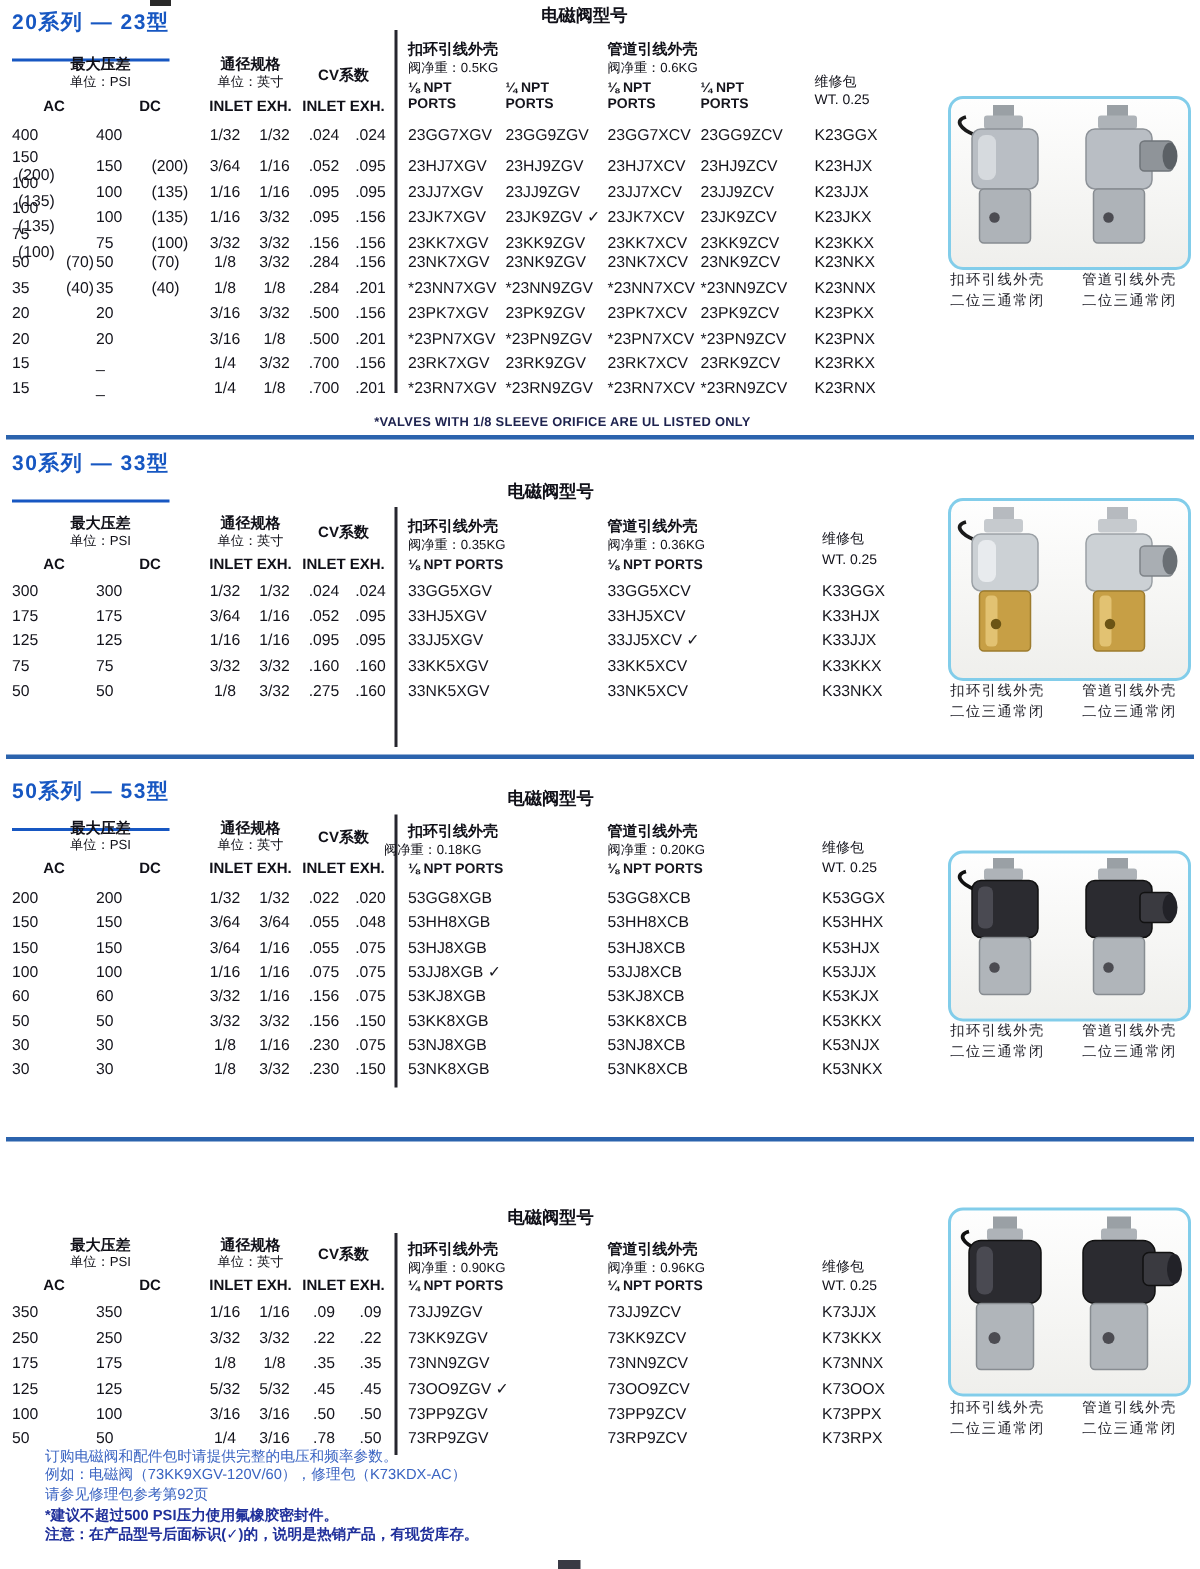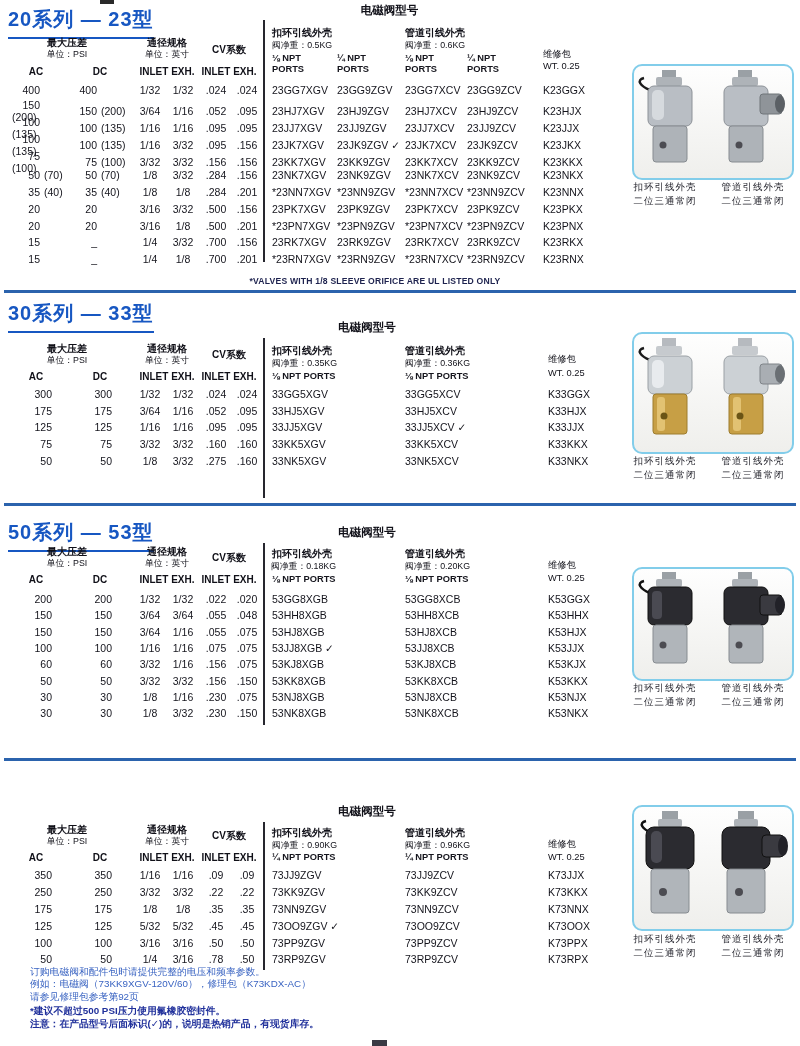--- a/index.html
+++ b/index.html
@@ -1,42 +1,42 @@
 <!DOCTYPE html>
 <html><head>
 <meta charset="utf-8">
 <style>
   html,body{margin:0;padding:0;background:#fff;}
   body{width:800px;height:1046px;position:relative;overflow:hidden;
        font-family:"Liberation Sans","DejaVu Sans",sans-serif;color:#15151d;}
   .abs{position:absolute;white-space:nowrap;}
   .sec{position:absolute;left:0;width:800px;}
-  .title{font-size:20px;font-weight:bold;color:#1757c2;border-bottom:2.5px solid #1757c2;
-         padding-bottom:4px;display:inline-block;letter-spacing:1px;}
+  .title{font-size:14px;font-weight:bold;color:#1757c2;border-bottom:2.5px solid #1757c2;
+         padding-bottom:15px;display:inline-block;letter-spacing:1px;}
   .model-hdr{font-size:11.5px;font-weight:bold;color:#101018;text-align:center;}
   .vdiv{position:absolute;width:1.5px;background:#26262e;}
   .hr{position:absolute;left:4px;width:792px;height:3px;background:#2b63ad;}
   .h-cn{font-size:10px;font-weight:bold;color:#101018;}
   .h-sub{font-size:8.8px;color:#101018;}
   .h-en{font-size:10px;font-weight:bold;color:#101018;}
   .ctr{text-align:center;}
   .port{font-size:9.3px;font-weight:bold;line-height:10.5px;width:50px;white-space:normal;}
   .port.w{width:120px;white-space:nowrap;}
   .kith{font-size:9.3px;color:#101018;}
   
   .rows{position:absolute;left:8px;}
   .trow{display:grid;align-items:center;}
   .s1 .trow{grid-template-columns:56px 68px 36px 30px 36px 26px 77px 68px 62px 76px 60px;height:16.9px;}
   .sN .trow{grid-template-columns:56px 68px 36px 30px 36px 26px 145px 143px 60px;}
   .s2 .trow{height:16.6px;} .s3 .trow{height:16.3px;} .s4 .trow{height:16.8px;}
   .trow .c{font-size:10.5px;color:#14141c;}
   .trow .c2,.trow .c3,.trow .c4,.trow .c5{text-align:center;}
   .trow .cmodel{padding-left:12px;}
   .trow .cmodel+.cmodel{padding-left:0;}
-  .num{display:inline-block;width:32px;text-align:right;}
+  .num{display:inline-block;width:32px;}
   .c1 .num{width:33px;}
   .sN .c0 .num{width:44px;} .sN .c1 .num{width:48px;}
   .par{margin-left:4px;}
   .footnote{font-size:8.6px;font-weight:bold;color:#1d224e;letter-spacing:.2px;}
   
   .photo{position:absolute;border:2px solid #82cdea;border-radius:10px;
          background:linear-gradient(#fefefe,#efefec);}
   .caps{position:absolute;display:flex;width:170px;left:624px;justify-content:space-between;}
   .cap{width:82px;text-align:center;font-size:9.5px;color:#1b1b24;line-height:13.5px;letter-spacing:1px;white-space:normal;}
   
@@ -377,21 +377,21 @@
   <div class="abs h-sub ctr" style="left:8px;top:53px;width:118px">单位：PSI</div>
   <div class="abs h-en ctr" style="left:8px;top:69px;width:56px">AC</div>
   <div class="abs h-en ctr" style="left:64px;top:69px;width:72px">DC</div>
   <div class="abs h-cn ctr" style="left:134px;top:40px;width:66px">通径规格</div>
   <div class="abs h-sub ctr" style="left:134px;top:53px;width:66px">单位：英寸</div>
   <div class="abs h-en ctr" style="left:134px;top:69px;width:66px">INLET EXH.</div>
   <div class="abs h-cn ctr" style="left:198px;top:46px;width:62px">CV系数</div>
   <div class="abs h-en ctr" style="left:198px;top:69px;width:62px">INLET EXH.</div>
 
   <div class="abs h-cn" style="left:272px;top:42px"><span>扣环引线外壳</span></div>
-  <div class="abs h-sub" style="left:271px;top:56px">阀净重：0.18KG</div>
+  <div class="abs h-sub" style="left:256px;top:56px">阀净重：0.18KG</div>
   <div class="abs port w" style="left:272px;top:69px">⅛ NPT PORTS</div>
   <div class="abs h-cn" style="left:405px;top:42px"><span>管道引线外壳</span></div>
   <div class="abs h-sub" style="left:405px;top:56px">阀净重：0.20KG</div>
   <div class="abs port w" style="left:405px;top:69px">⅛ NPT PORTS</div>
   <div class="abs kith" style="left:548px;top:54px">维修包</div>
   <div class="abs kith" style="left:548px;top:68px">WT. 0.25</div>
 
   <div class="rows" style="top:86px">
       <div class="trow">
         <span class="c c0"><span class="num">200</span></span>

